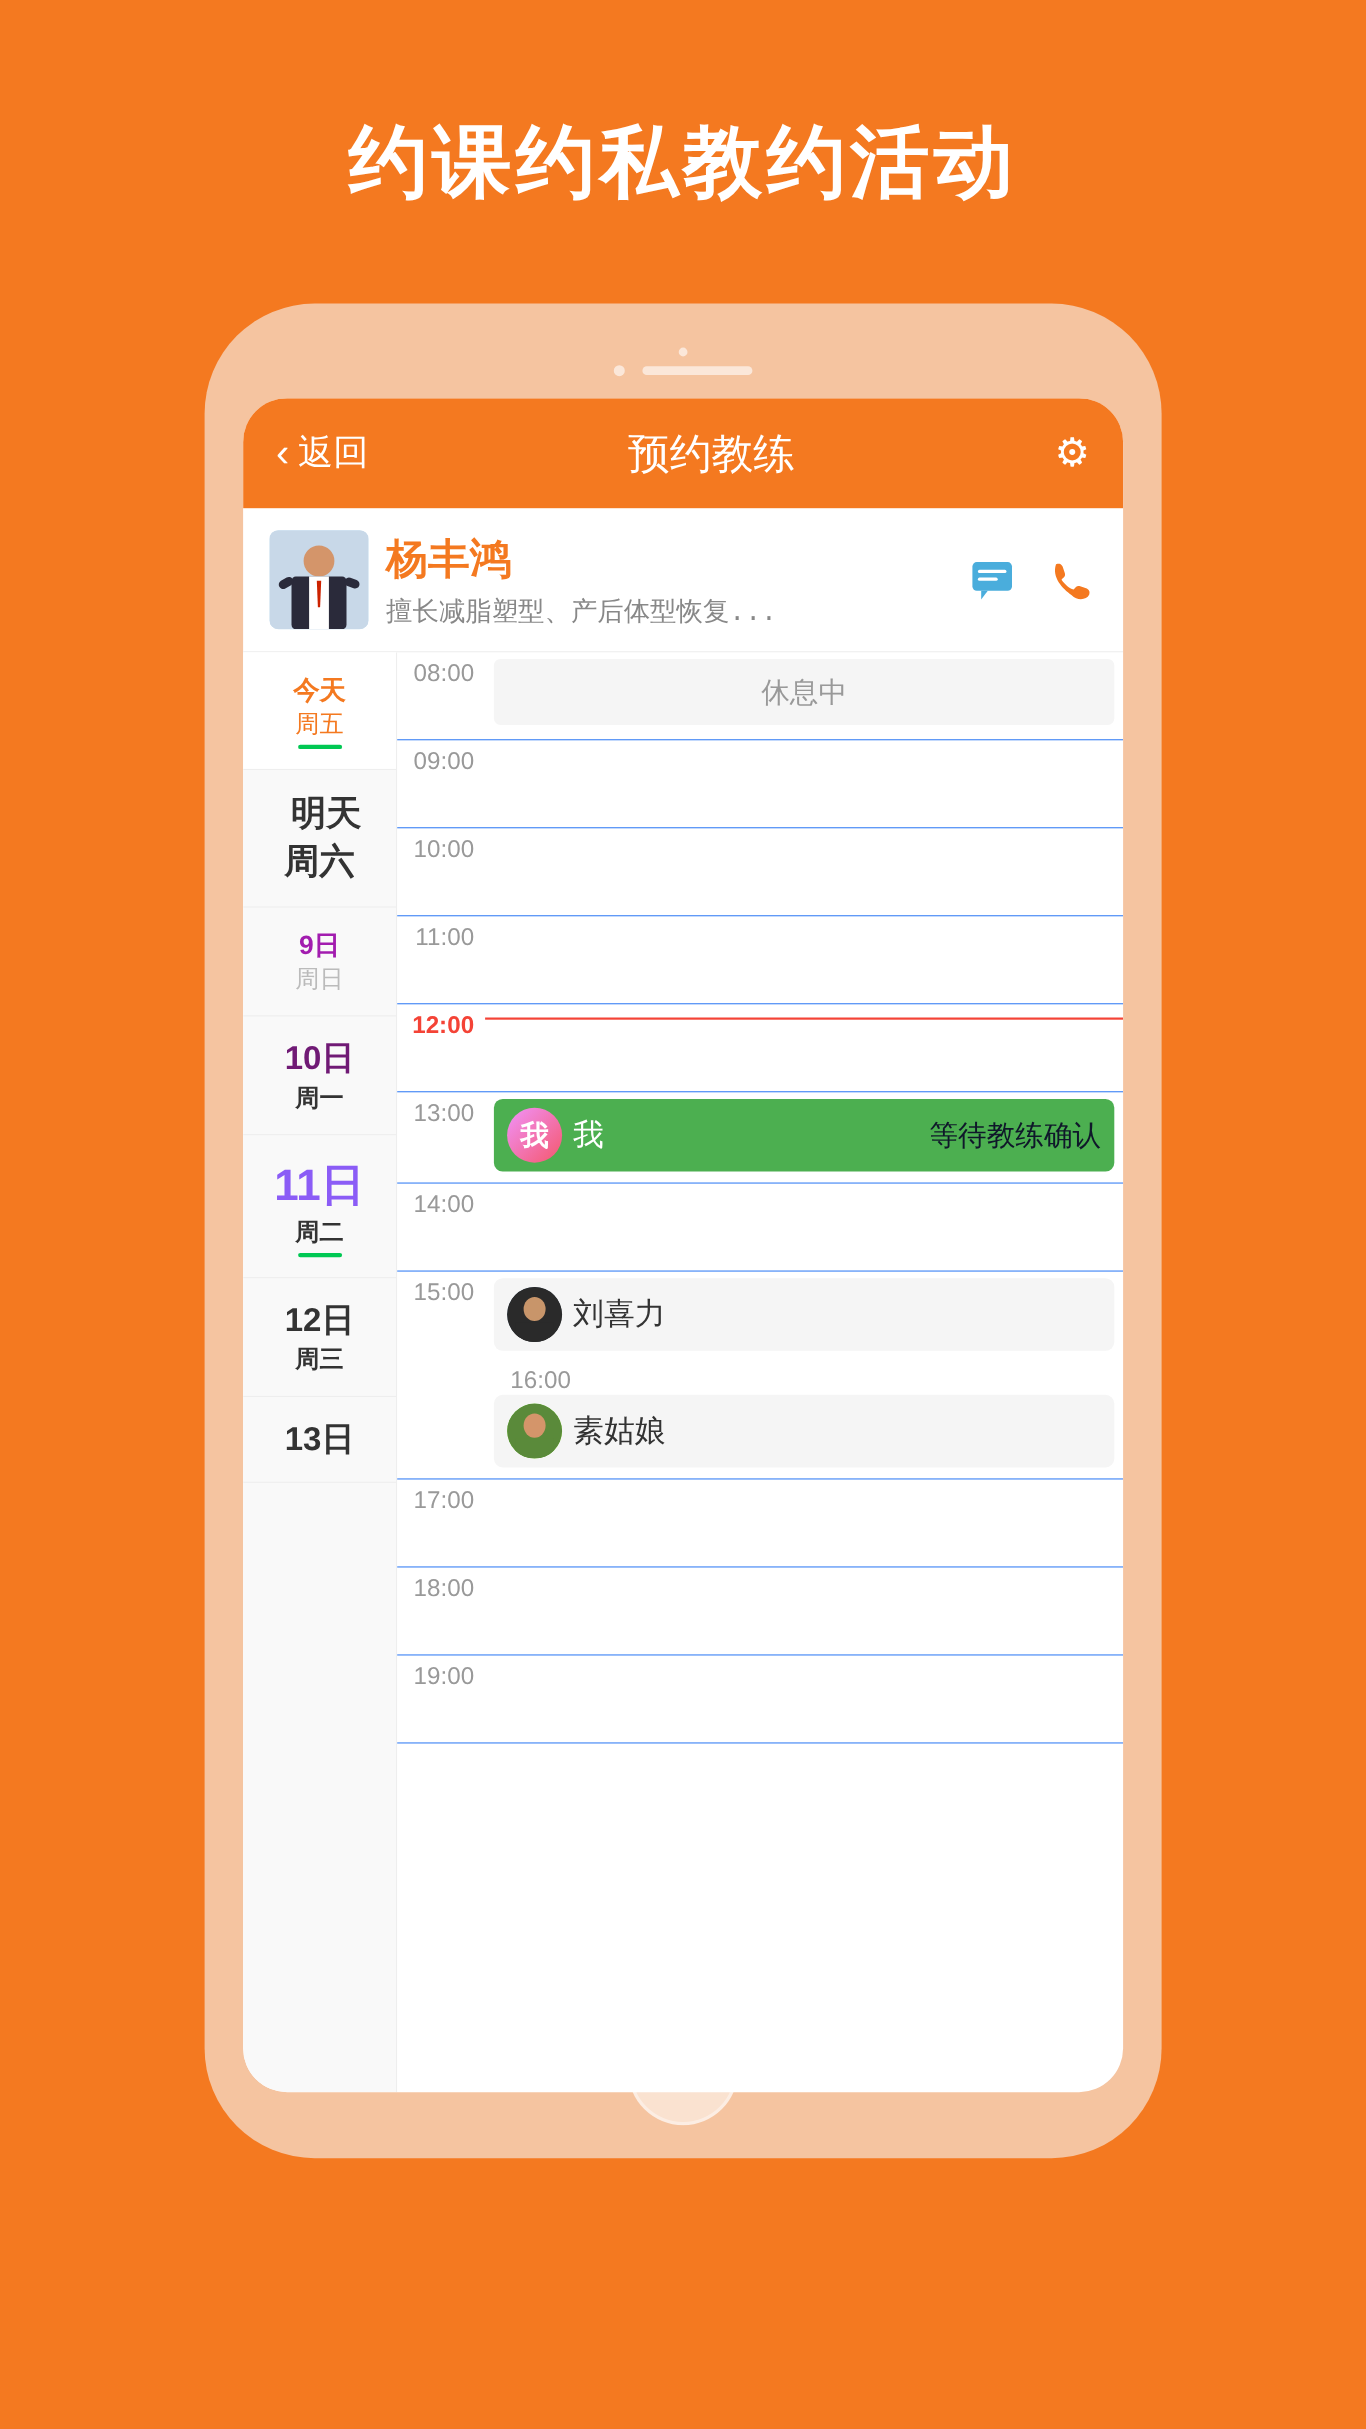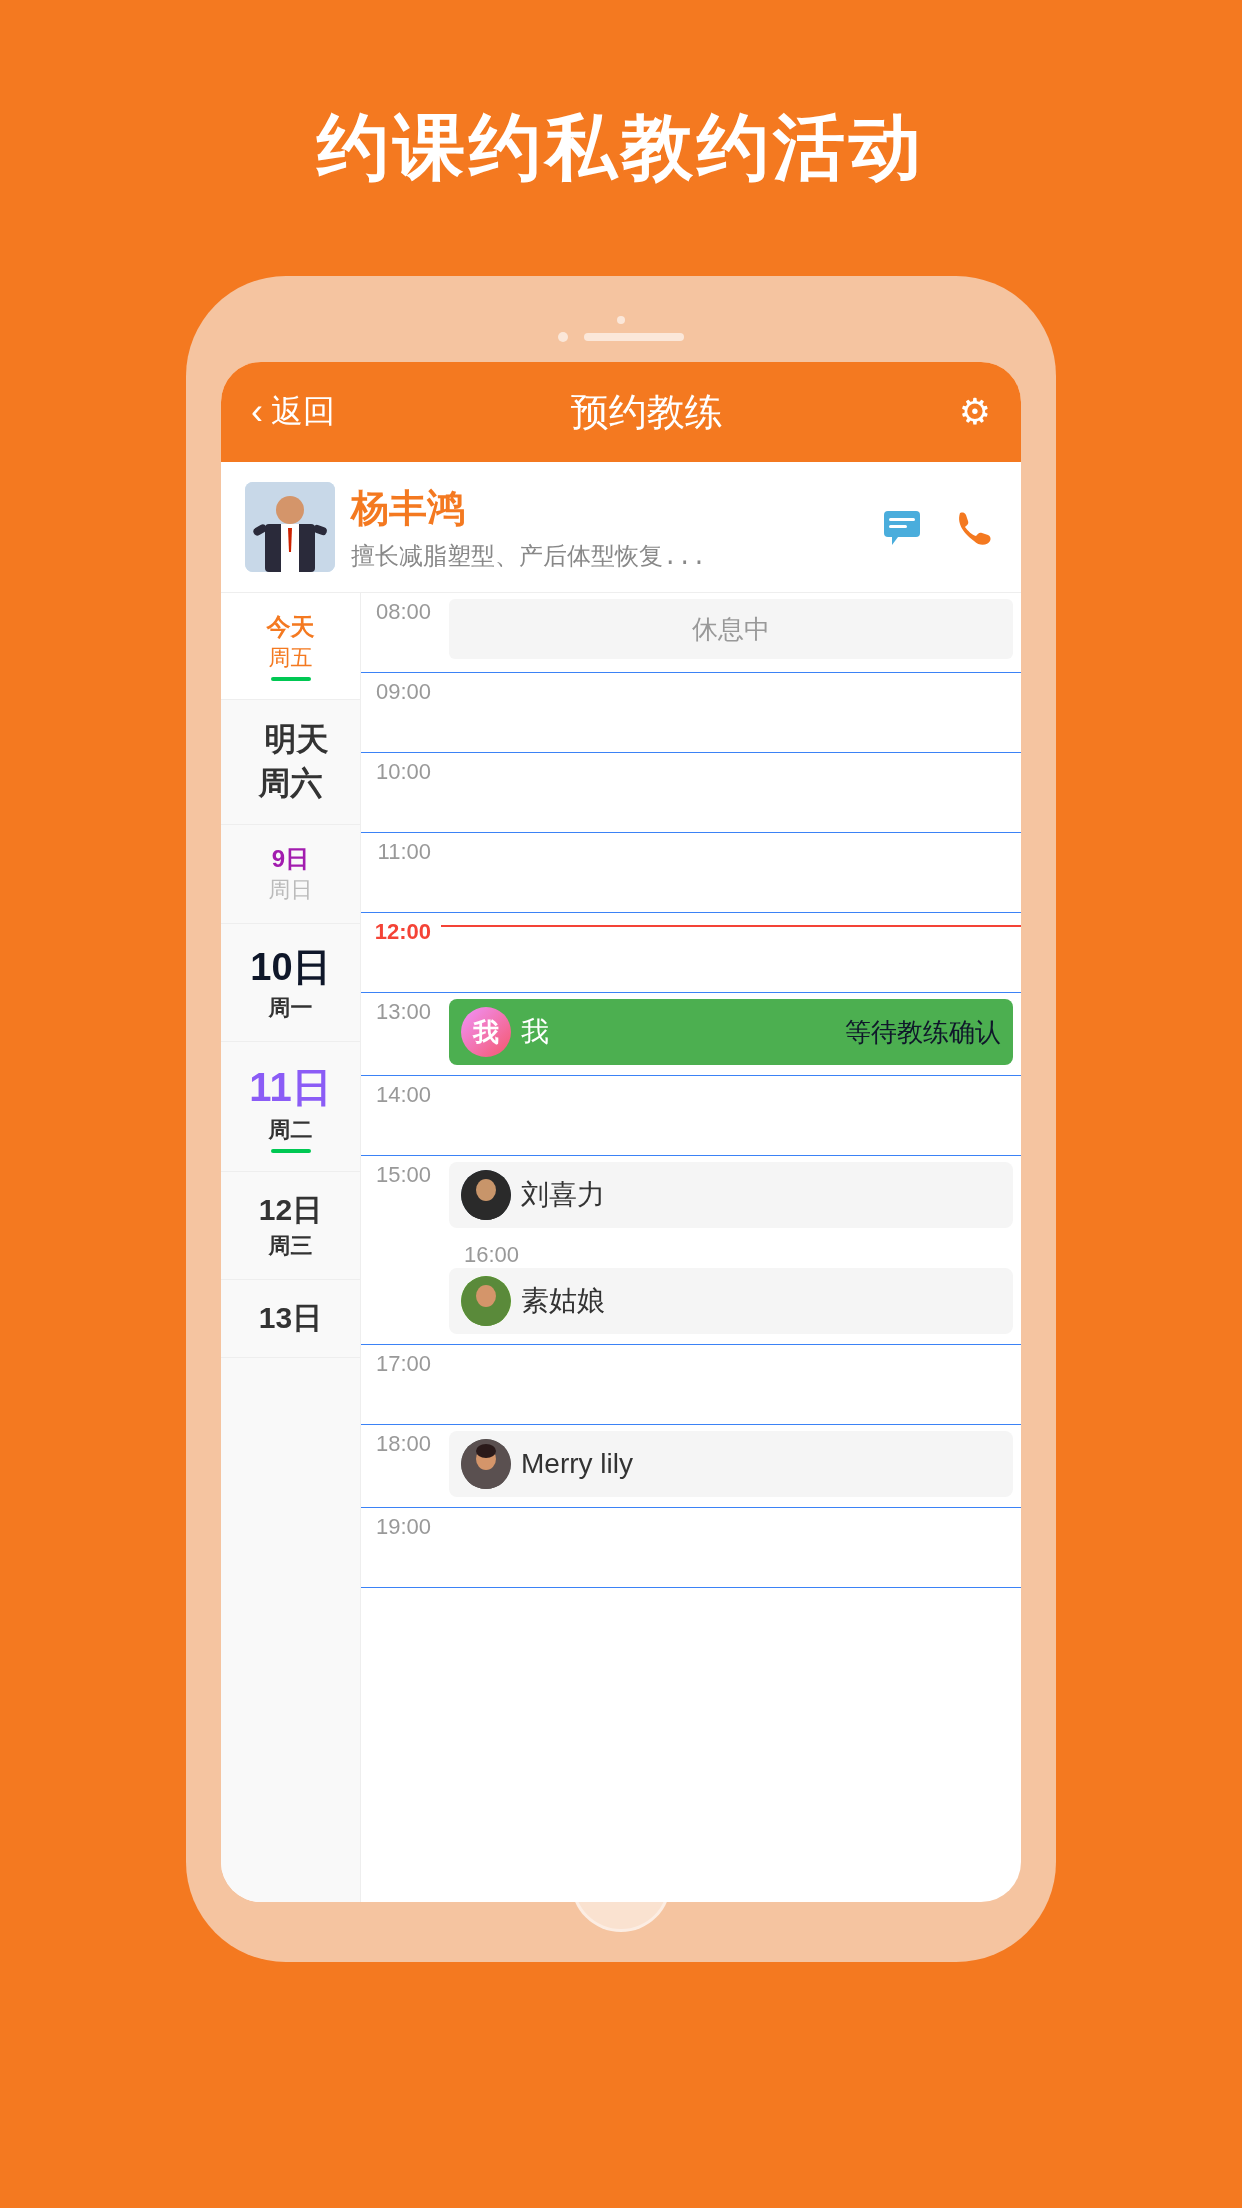--- a/index.html
+++ b/index.html
@@ -448,21 +448,21 @@
             <span class="date-day-label" style="color:#333;font-size:32px;font-weight:700;margin-left:12px;">明天</span>
             <span class="date-week-label" style="color:#333;">周六</span>
           </div>
 
           <div class="date-item dimmed">
             <span class="date-day-label" style="color:#a21caf;">9日</span>
             <span class="date-week-label" style="color:#bbb;">周日</span>
           </div>
 
           <div class="date-item normal">
-            <span class="date-day-label" style="color:#0f172a;font-weight:700;font-size:38px;">10日</span>
+            <span class="date-day-label" style="color:#701a75;font-weight:700;font-size:30px;">10日</span>
             <span class="date-week-label" style="color:#333;">周一</span>
           </div>
 
           <div class="date-item normal has-bar">
             <span class="date-day-label" style="color:#8b5cf6;font-weight:700;font-size:40px;">11日</span>
             <span class="date-week-label" style="color:#333;">周二</span>
             <div class="date-active-bar"></div>
           </div>
 
           <div class="date-item normal">
@@ -567,34 +567,20 @@
 
           <div class="time-slot">
             <div class="time-label">17:00</div>
             <div class="slot-content">
               <div class="empty-slot"></div>
             </div>
           </div>
 
           <div class="time-slot">
             <div class="time-label">18:00</div>
-            <div class="slot-content">
-              <div class="appointment-block booked">
-                <div class="appt-avatar avatar-merry">
-                  <svg width="50" height="50" viewBox="0 0 50 50">
-                    <rect width="50" height="50" fill="#5a5050" rx="25"></rect>
-                    <ellipse cx="25" cy="20" rx="10" ry="11" fill="#d4956a"></ellipse>
-                    <rect x="8" y="32" width="34" height="18" fill="#5a5050"></rect>
-
-                    <ellipse cx="25" cy="12" rx="10" ry="7" fill="#2a1a1a"></ellipse>
-                  </svg>
-                </div>
-                <span class="appt-name">Merry lily</span>
-              </div>
-            </div>
           </div>
 
           <div class="time-slot">
             <div class="time-label">19:00</div>
             <div class="slot-content">
               <div class="empty-slot"></div>
             </div>
           </div>
 
         </div>

